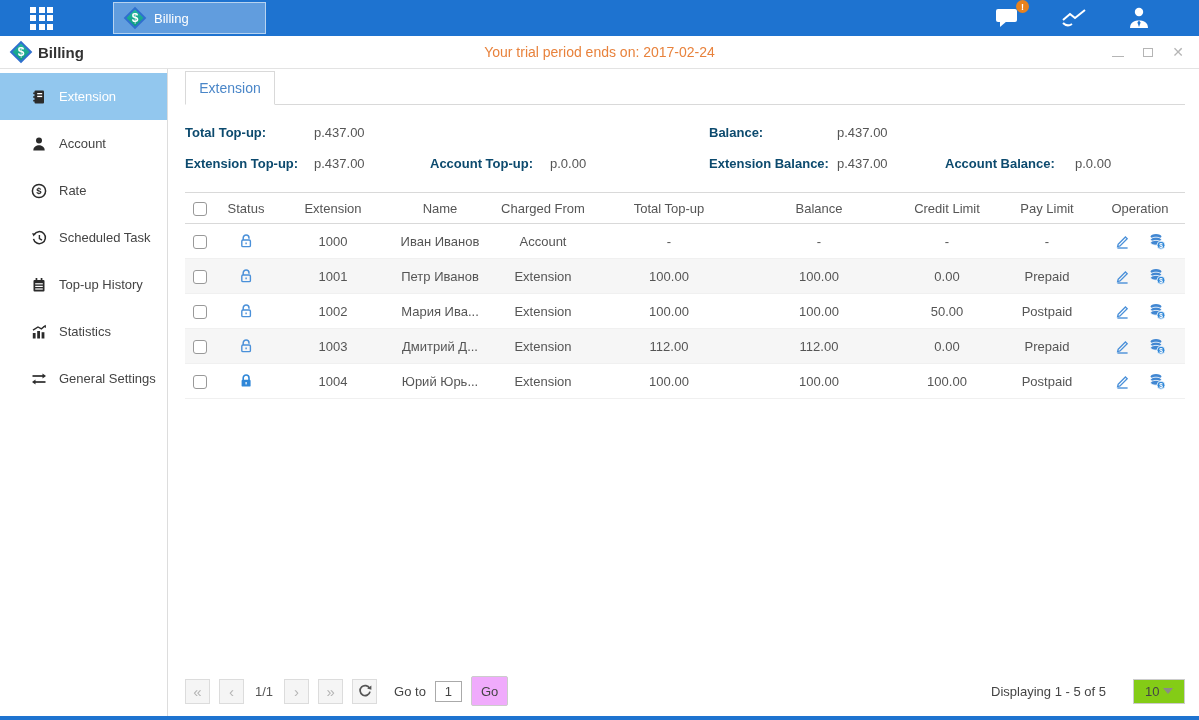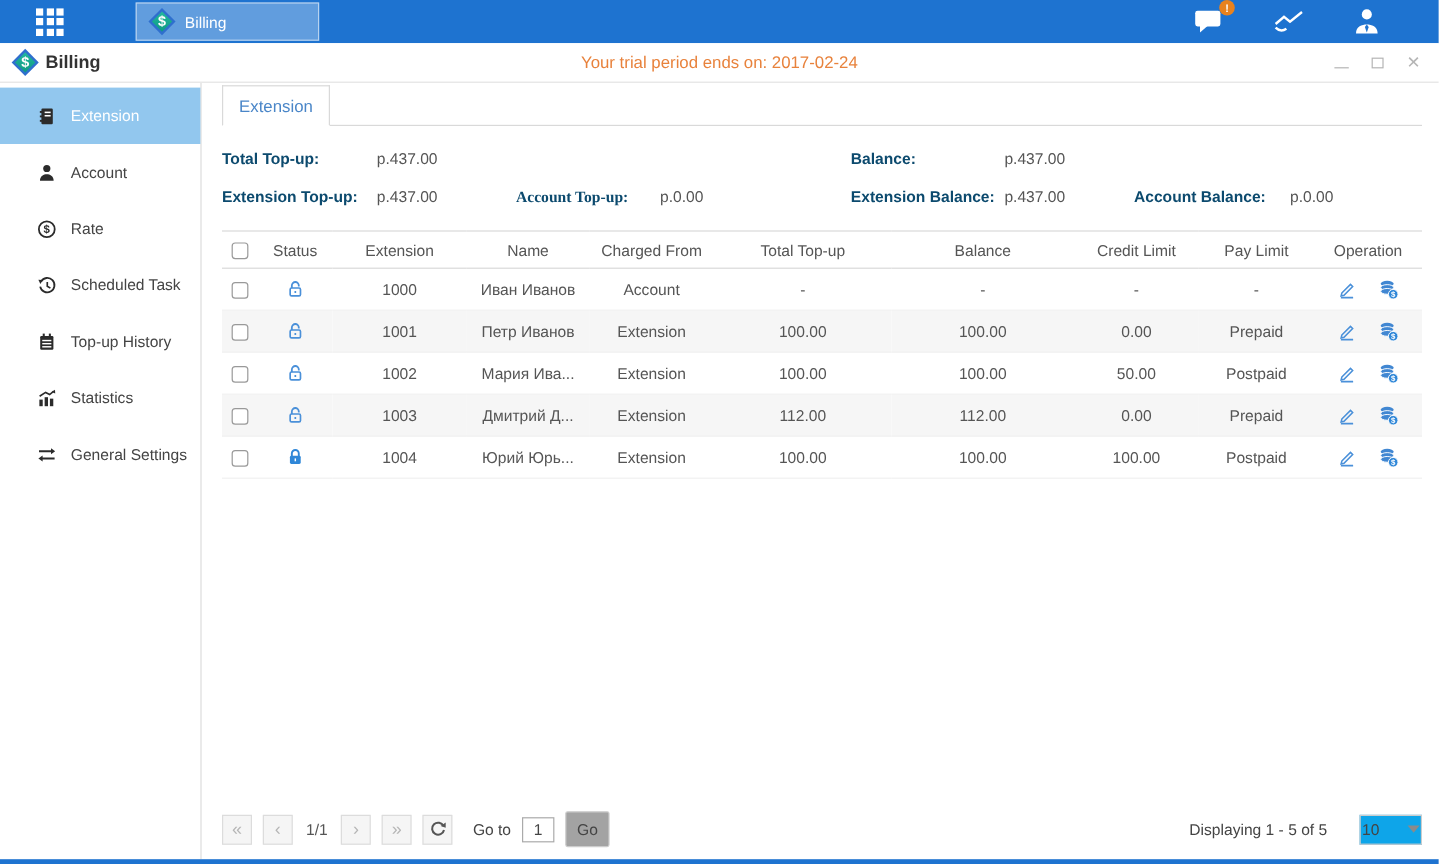--- a/index.html
+++ b/index.html
@@ -48,21 +48,21 @@
   .tabstrip { border-bottom:1px solid #d9d9d9; height:34px; display:flex; margin-top:2px; }
   .tab { width:90px; border:1px solid #d9d9d9; border-bottom:1px solid #fff; margin-bottom:-1px; background:#fff;
     display:flex; align-items:center; justify-content:center; color:#4a86c8; font-size:14px; cursor:pointer; }
   
   .summary { margin-top:12px; font-size:13px; display:flex; }
   .sum-col-l { width:508px; }
   .sum-col-r { flex:1;margin-left:16px; }
   .sum-row { display:flex; height:31px; align-items:center; }
   .lbl { font-weight:bold; color:#0c4a6e; }
   .val { color:#555; }
-  .w1 { width:129px; } .v1 { width:116px; } .w2 { width:120px;font-family:Liberation Serif, serif; }
+  .w1 { width:129px; } .v1 { width:116px; } .w2 { width:120px; }
   .w3 { width:128px; } .v3 { width:108px; } .w4 { width:130px; }
   
   .btn-row { margin-top:9px; display:flex; gap:9px; }
   .btn { background:#2d87d6; color:#fff; font-size:13px; border:0; border-radius:2px; height:28px; padding:0 13px; cursor:pointer; }
   
   table.tbl { margin-top:13px; border-collapse:collapse; table-layout:fixed; width:1000px; font-size:13px; color:#555; }
   .tbl thead tr { height:31px; border-top:1px solid #d9d9d9; border-bottom:1px solid #d9d9d9; }
   .tbl th { font-weight:normal; color:#555; text-align:center; }
   .tbl tbody tr { height:35px; border-bottom:1px solid #f0f0f0; }
   .tbl tbody tr:nth-child(even) { background:#f6f6f6; }
@@ -71,24 +71,24 @@
   .lock { display:inline-flex; vertical-align:middle; }
   .op-icons { display:flex; justify-content:center; align-items:center; gap:17px; }
   .op-icons span { display:inline-flex; cursor:pointer; }
   
   .pagebar { position:absolute; left:17px; right:14px; bottom:10px; display:flex; align-items:center; font-size:13px; color:#444; }
   .pbtn { width:25px; height:25px; border:1px solid #dcdcdc; background:#f5f5f5; display:flex; align-items:center; justify-content:center;
     color:#b5b5b5; font-size:15px; margin-right:9px; cursor:pointer; }
   .pinfo { margin:0 11px 0 2px; color:#555; }
   .goto-lbl { margin-left:8px; margin-right:9px; }
   .goto-input { width:27px; height:21px; border:1px solid #aaa; text-align:center; font-size:13px; color:#444; font-family:"Liberation Sans",sans-serif; }
-  .go-btn { height:30px; padding:0 9px; border:1px solid #ccc; background:#a3a3a3; font-size:13px; color:#444; margin-left:9px; cursor:pointer; border-radius:2px; }
+  .go-btn { height:30px; padding:0 9px; border:1px solid #ccc; background:#f0abfc; font-size:13px; color:#444; margin-left:9px; cursor:pointer; border-radius:2px; }
   .right-info { margin-left:auto; display:flex; align-items:center; gap:27px; }
-  .page-size { width:52px; height:25px; border:1px solid #ccc; background:#0ea5e9; display:flex; align-items:center;
-    justify-content:space-between; padding:0 1px; cursor:pointer; color:#444; }
+  .page-size { width:52px; height:25px; border:1px solid #ccc; background:#84cc16; display:flex; align-items:center;
+    justify-content:space-between; padding:0 11px; cursor:pointer; color:#444; }
   .tri { width:0; height:0; border-left:5px solid transparent; border-right:5px solid transparent; border-top:6px solid #8a8a8a; }
   
   .desktop-strip { position:absolute; bottom:0; left:0; width:100%; height:4px; background:#1e73d0; }
 </style>
 </head>
 <body>
 
 <div class="topbar">
   <div class="grid-btn">
     <div class="grid-icon">

